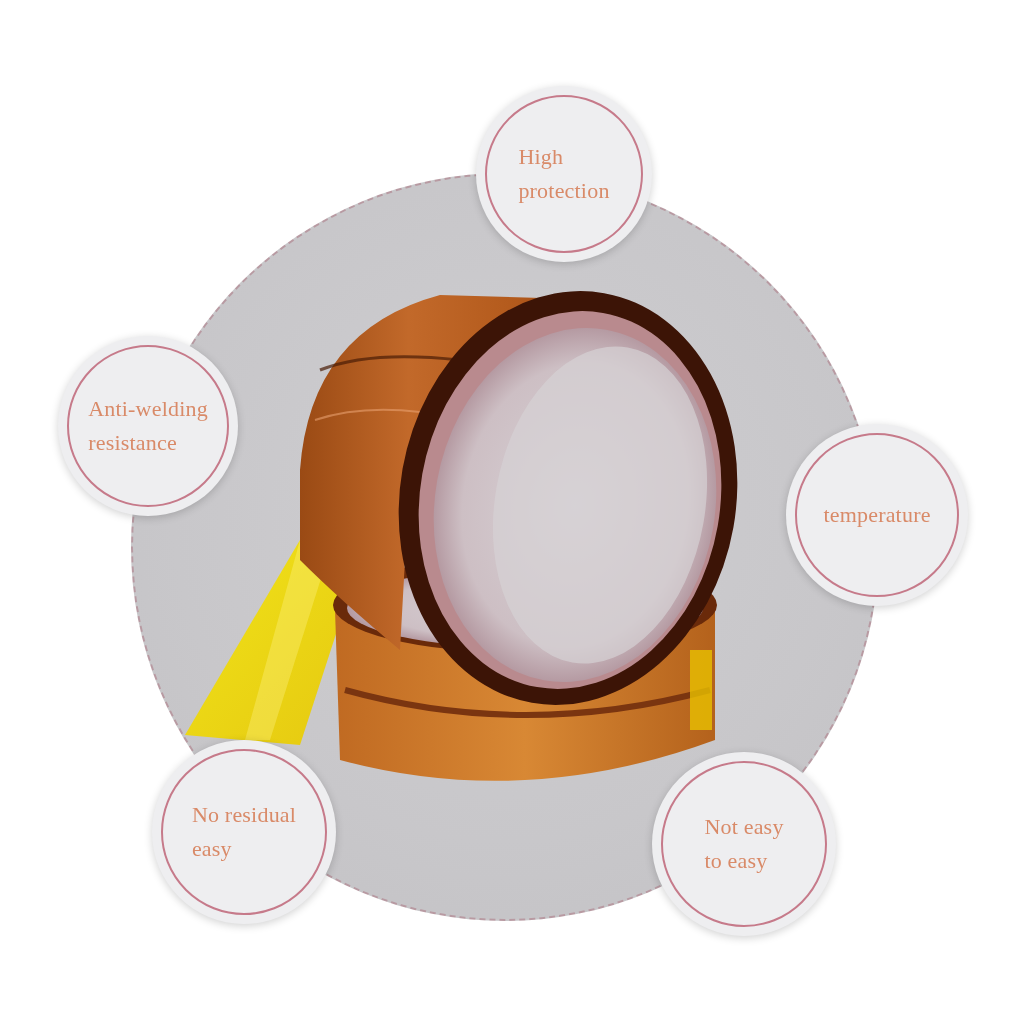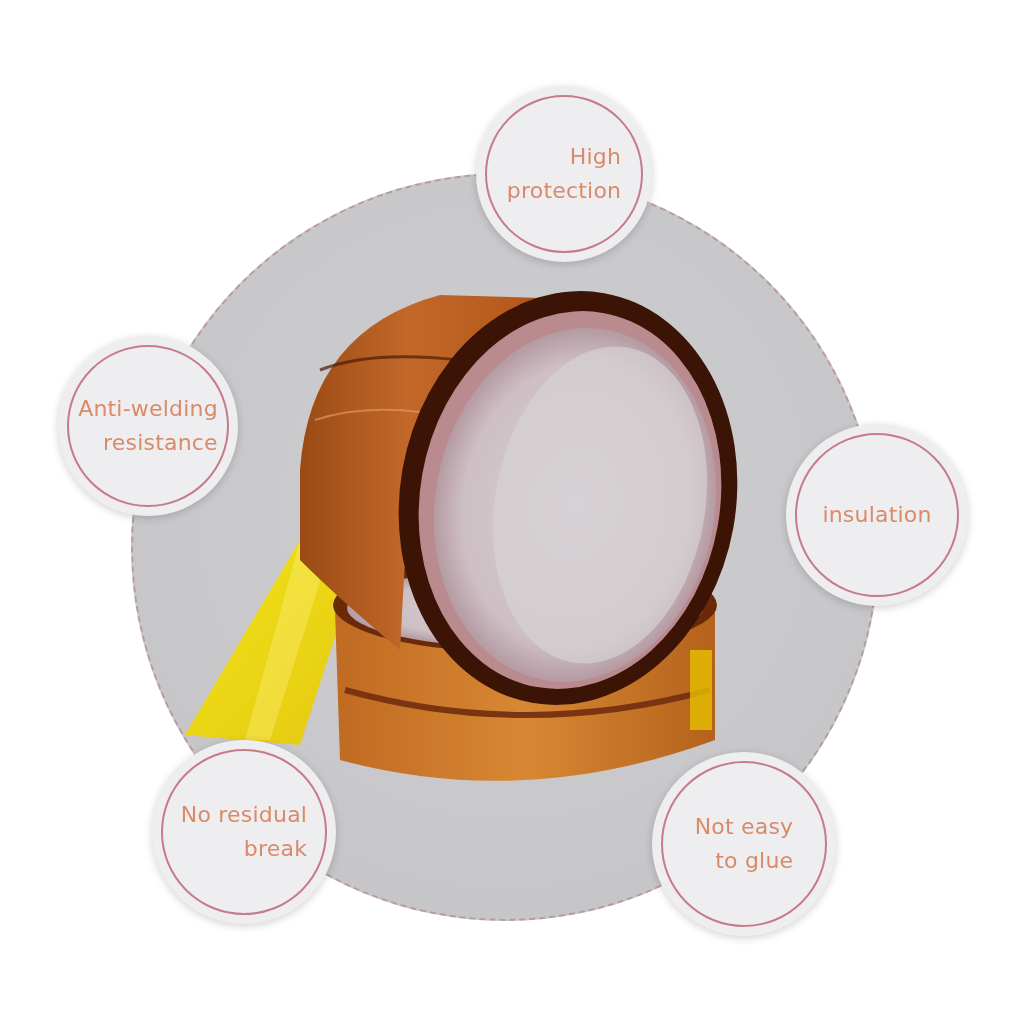--- a/index.html
+++ b/index.html
@@ -5,21 +5,21 @@
   html,body{margin:0;padding:0;background:#ffffff;}
   body{width:1024px;height:1024px;position:relative;overflow:hidden;font-family:"DejaVu Sans","Liberation Sans",sans-serif;}
   .stage{position:absolute;left:0;top:0;width:1024px;height:1024px;}
   .disc{position:absolute;left:131px;top:173px;width:748px;height:748px;border-radius:50%;
         background:radial-gradient(circle at 50% 45%, #cfced1 0%, #c8c7ca 60%, #c2c1c4 100%);
         border:2px dashed #b89aa2;box-sizing:border-box;}
   svg.product{position:absolute;left:0;top:0;width:1024px;height:1024px;}
   .badge{position:absolute;border-radius:50%;background:#eeeef0;
          box-shadow:0 2px 8px rgba(0,0,0,0.18);display:flex;align-items:center;justify-content:center;}
   .badge .ring{position:absolute;left:9px;top:9px;right:9px;bottom:9px;border-radius:50%;border:2px solid #c67a8a;}
-  .badge .label{position:relative;text-align:right;color:#d98a68;font-size:22px;line-height:34px;letter-spacing:0.2px;}
+  .badge .label{position:relative;text-align:left;color:#d98a68;font-size:22px;line-height:34px;letter-spacing:0.2px;font-family:Liberation Serif, serif;}
 </style>
 </head>
 <body>
 
 <div class="stage">
 
   <div class="disc"></div>
 
   <svg class="product" viewBox="0 0 1024 1024">
     <defs>
@@ -82,33 +82,33 @@
     <div class="ring"></div>
     <div class="label">
       <div>Anti-welding</div>
       <div>resistance</div>
     </div>
   </div>
 
   <div class="badge" style="left:786px;top:424px;width:182px;height:182px;">
     <div class="ring"></div>
     <div class="label">
-      <div>insulation</div>
+      <div>temperature</div>
     </div>
   </div>
 
   <div class="badge" style="left:152px;top:740px;width:184px;height:184px;">
     <div class="ring"></div>
     <div class="label">
       <div>No residual</div>
-      <div>break</div>
+      <div>easy</div>
     </div>
   </div>
 
   <div class="badge" style="left:652px;top:752px;width:184px;height:184px;">
     <div class="ring"></div>
     <div class="label">
       <div>Not easy</div>
-      <div>to glue</div>
+      <div>to easy</div>
     </div>
   </div>
 
 </div>
 
 </body></html>

